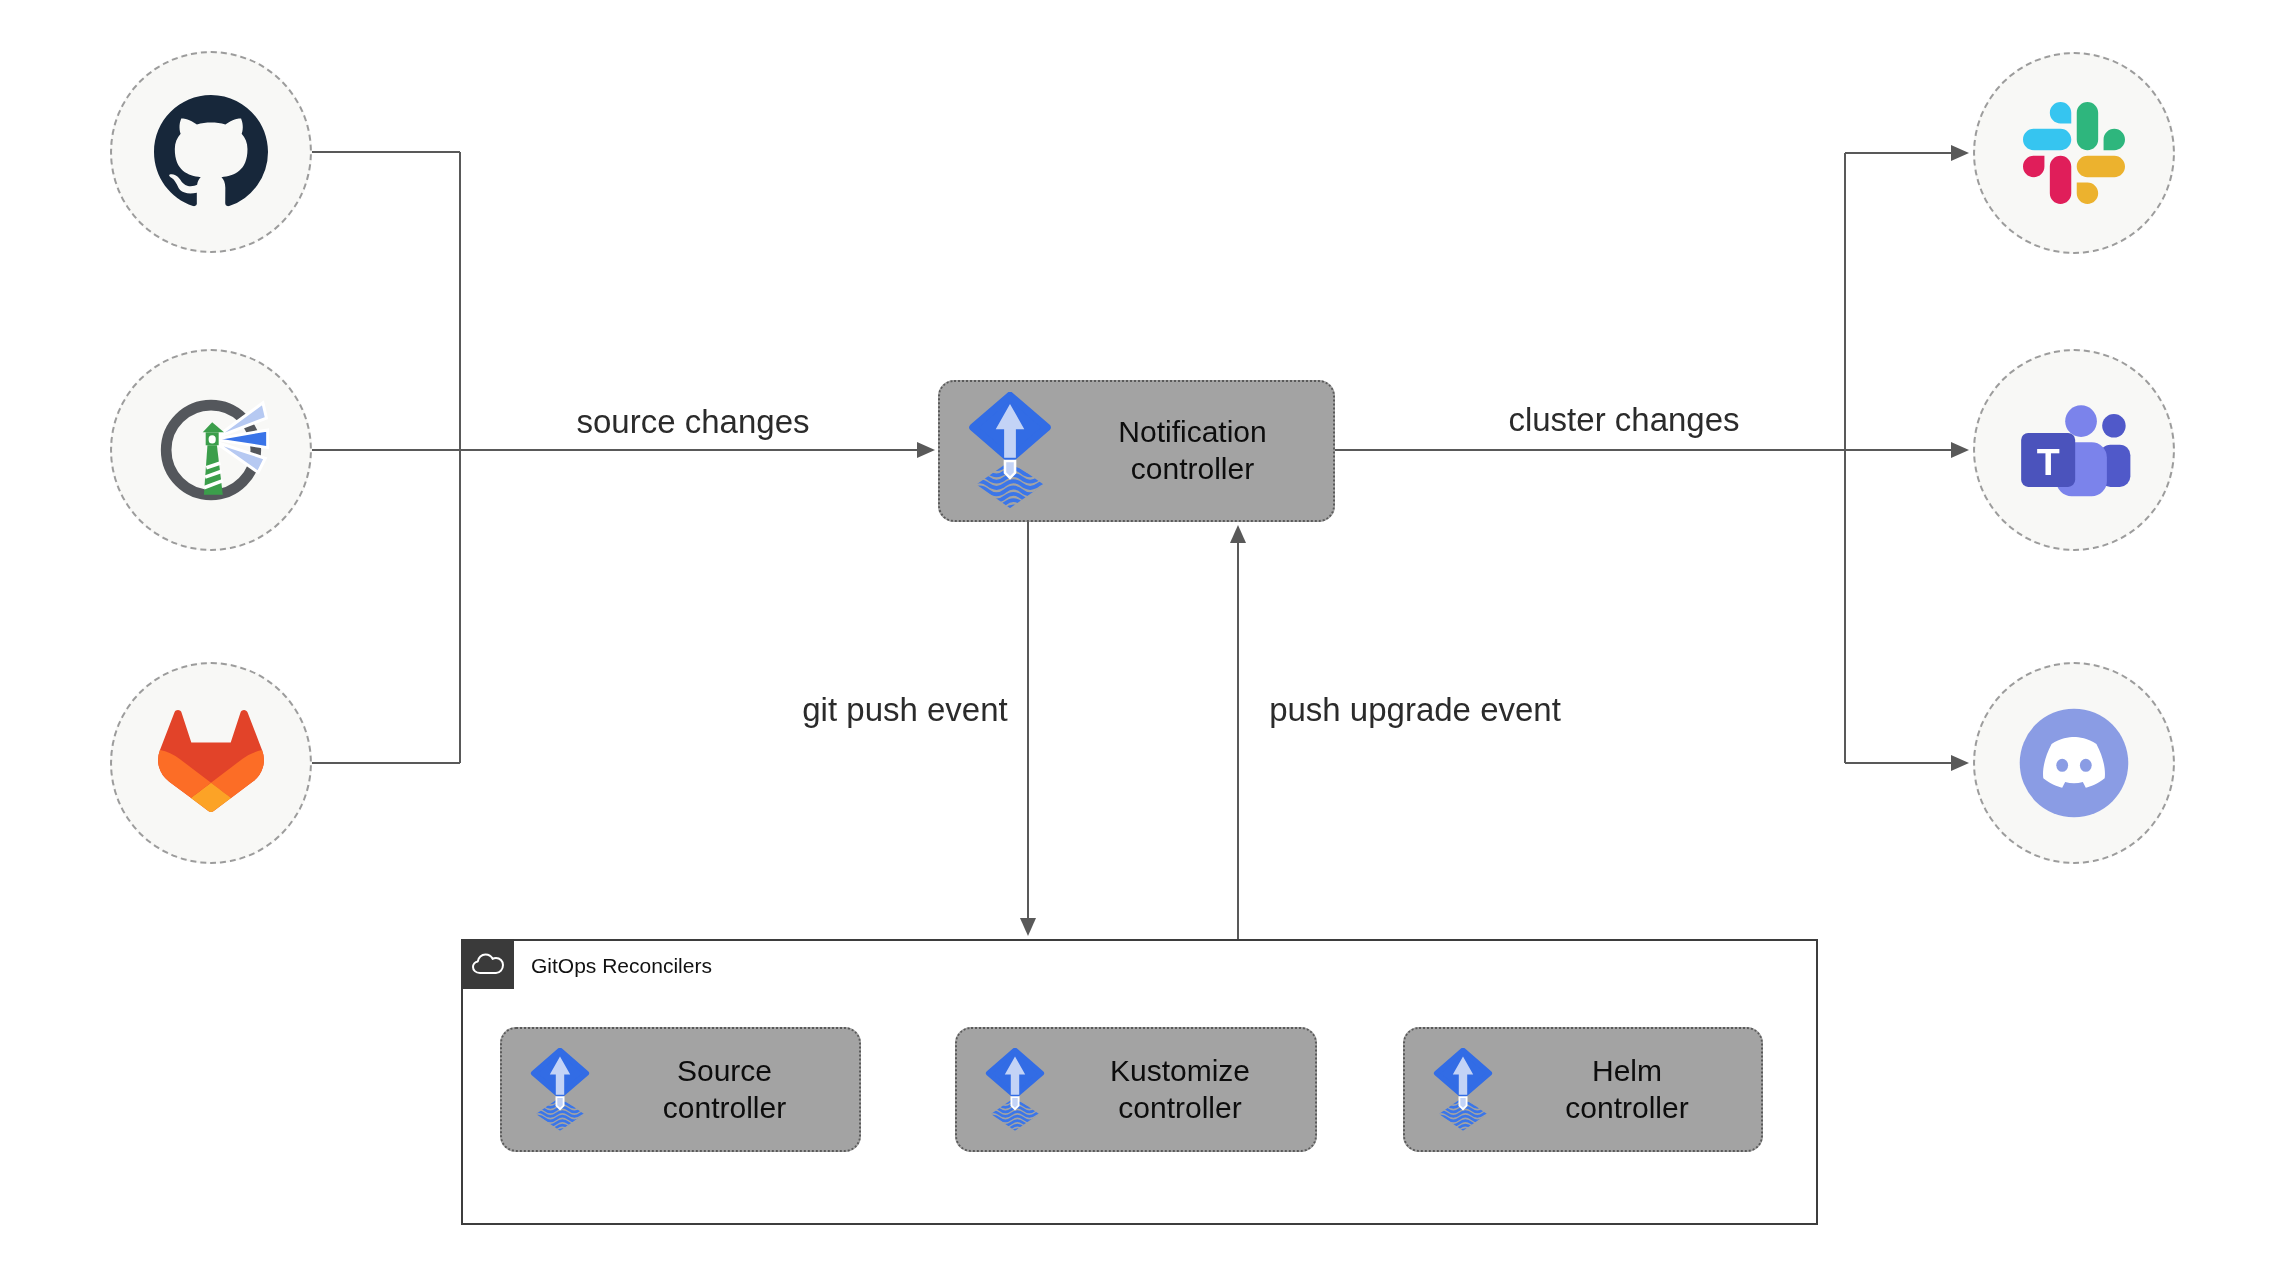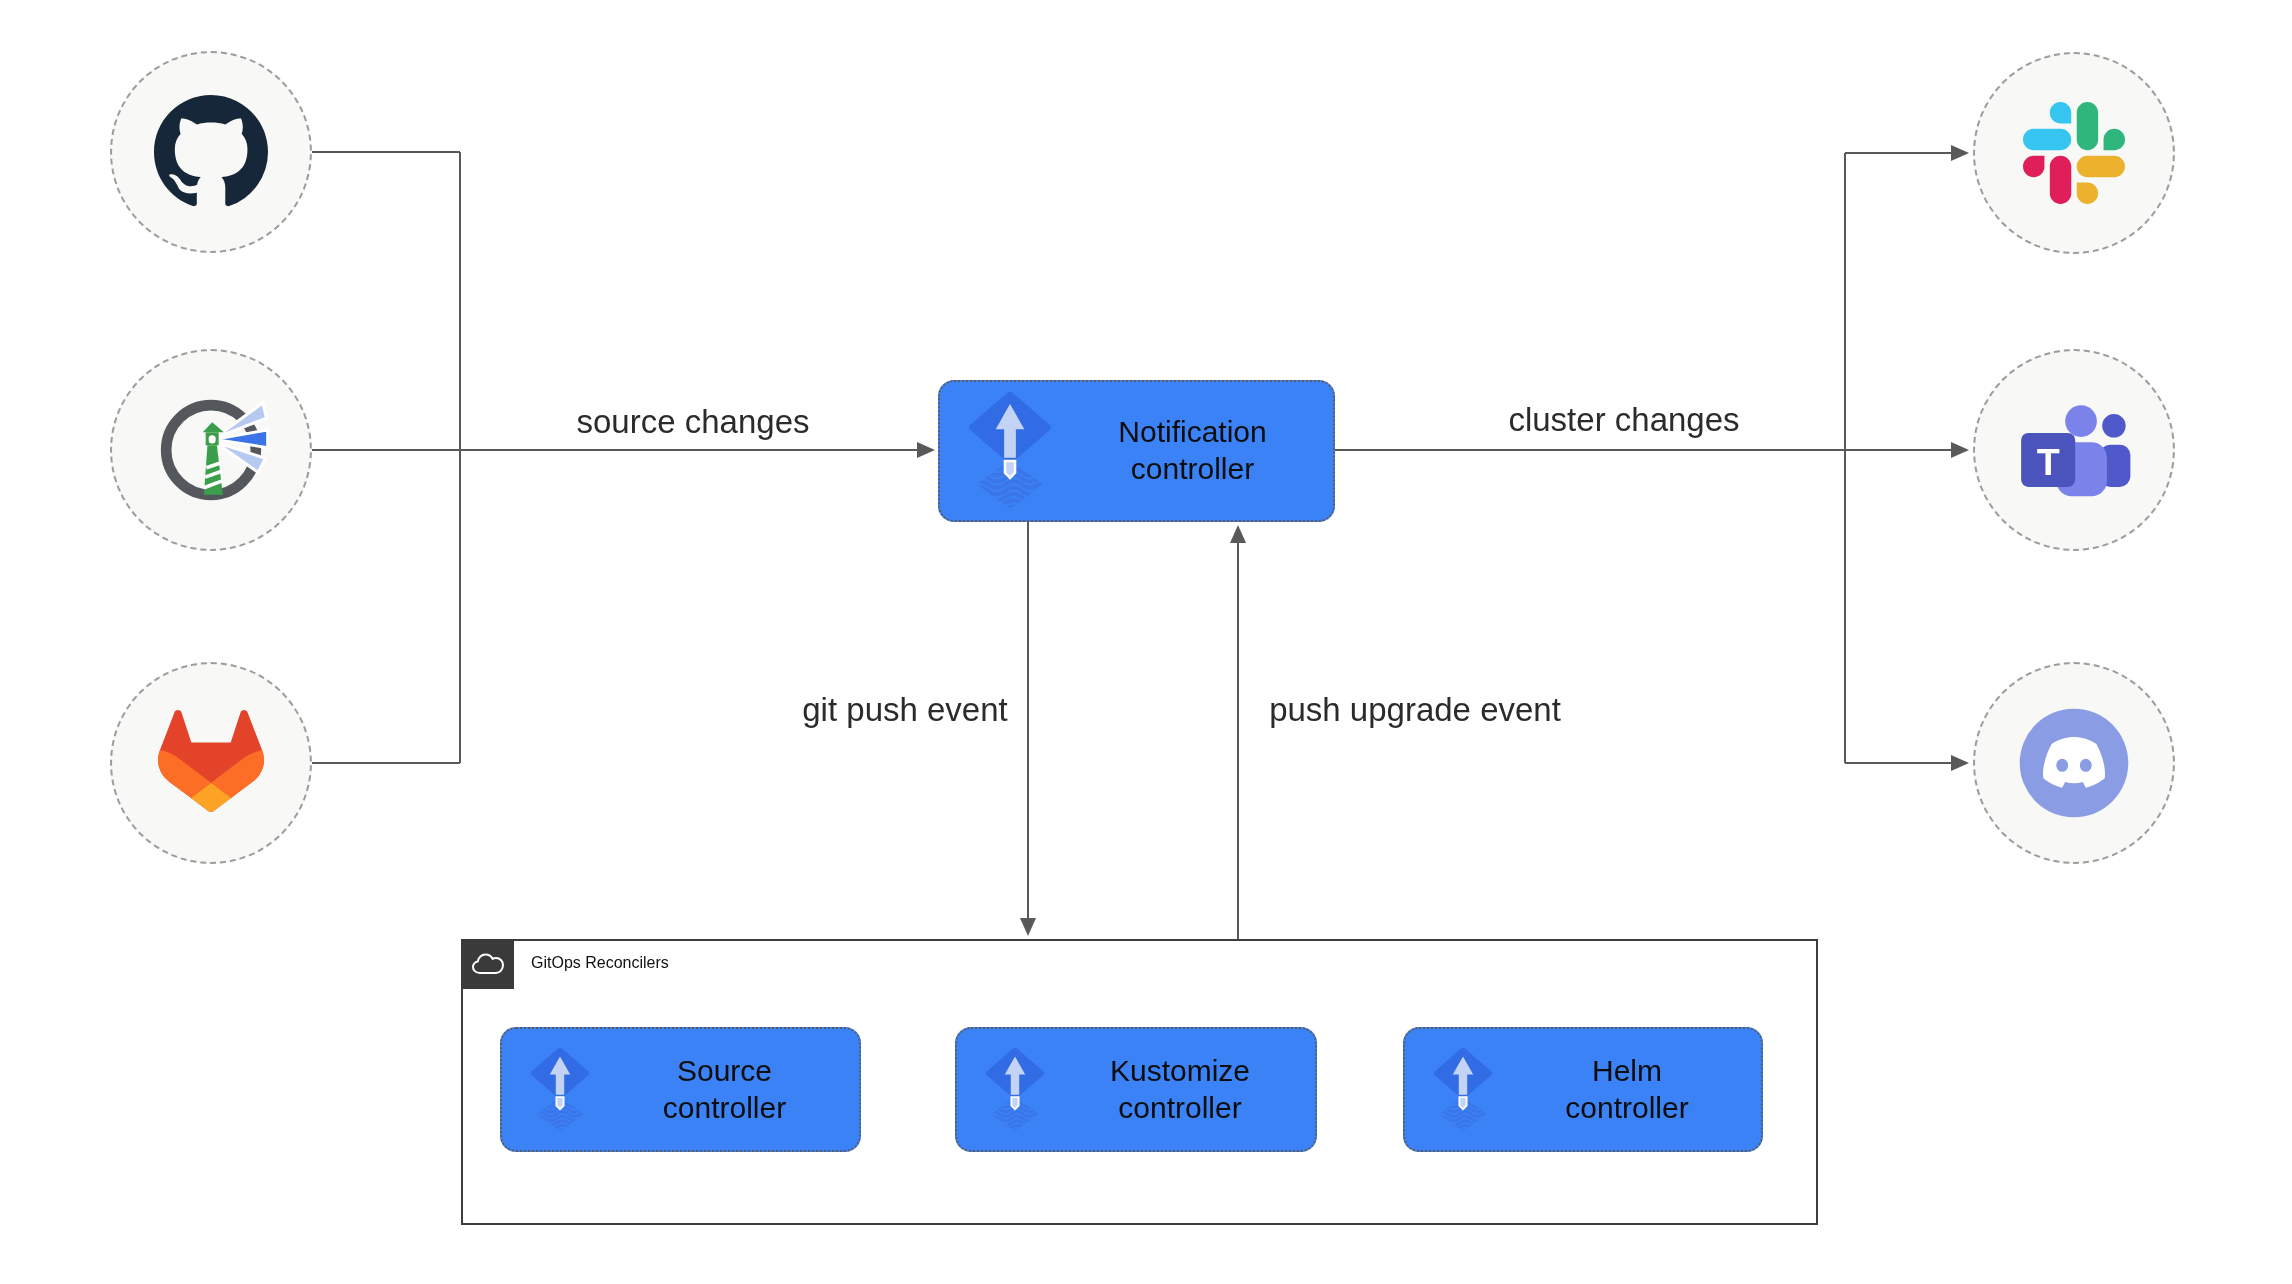--- a/index.html
+++ b/index.html
@@ -7,21 +7,21 @@
     position:relative;width:2292px;height:1284px;background:#ffffff;overflow:hidden;
     font-family:"Liberation Sans","DejaVu Sans",sans-serif;
   }
   svg.wires{position:absolute;left:0;top:0;}
   .circle{
     position:absolute;width:202px;height:202px;box-sizing:border-box;
     border:2px dashed #9c9c9c;border-radius:50%;background:#f8f8f6;
     display:flex;align-items:center;justify-content:center;
   }
   .node{
-    position:absolute;box-sizing:border-box;background:#3b82f6;
+    position:absolute;box-sizing:border-box;background:#a3a3a3;
     border:2px dotted #5a5a5a;border-radius:16px;
     display:flex;align-items:center;
   }
   .flux-slot{margin-left:28px;flex:0 0 auto;display:flex;}
   .node-label{
     flex:1;text-align:center;font-size:30px;color:#0d0d0d;line-height:1.22;
     display:flex;justify-content:center;
   }
   .node-label span{display:inline-block;}
   .node.big .node-label span{max-width:230px;}
@@ -31,21 +31,21 @@
     font-size:33px;color:#2b2b2b;white-space:nowrap;
   }
   .group{
     position:absolute;box-sizing:border-box;border:2px solid #3d3d3d;background:#ffffff;
   }
   .group-corner{
     position:absolute;left:-2px;top:-2px;width:53px;height:50px;background:#3a3a3a;
     display:flex;align-items:center;justify-content:center;
   }
   .group-title{
-    position:absolute;left:68px;top:13px;font-size:16px;color:#111111;white-space:nowrap;
+    position:absolute;left:68px;top:13px;font-size:21px;color:#111111;white-space:nowrap;
   }
 </style>
 </head>
 <body>
 
 <div class="canvas">
 
   <svg class="wires" width="2292" height="1284" viewBox="0 0 2292 1284">
     <defs>
       <marker id="arr" viewBox="0 0 10 9" markerWidth="10" markerHeight="9" refX="7" refY="4.5" orient="auto">

